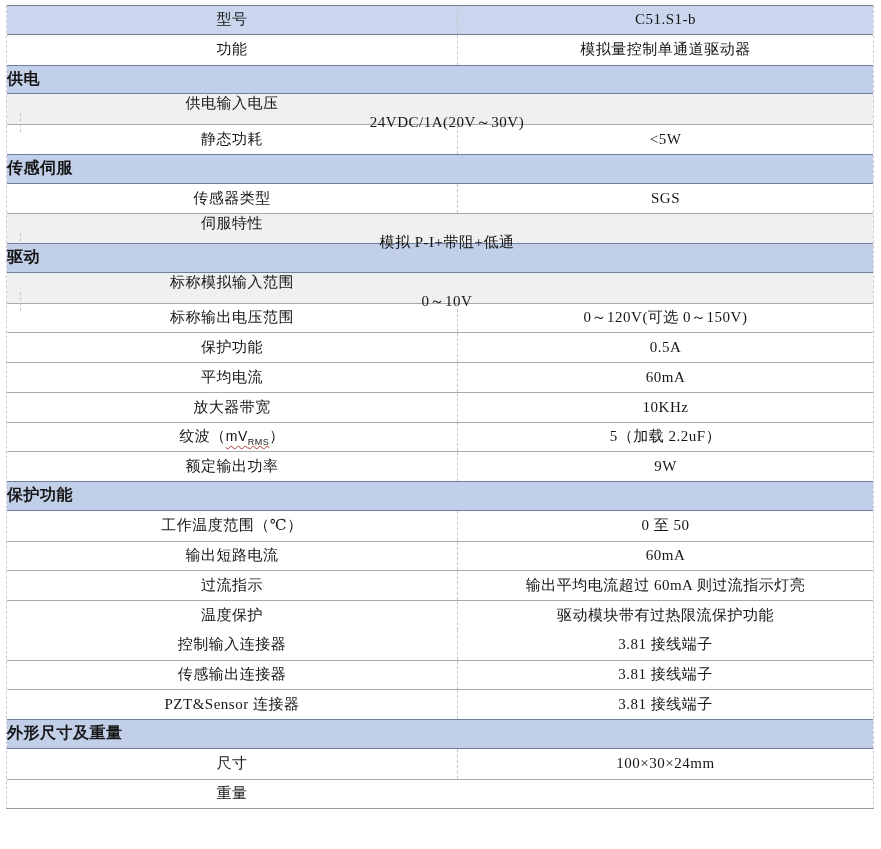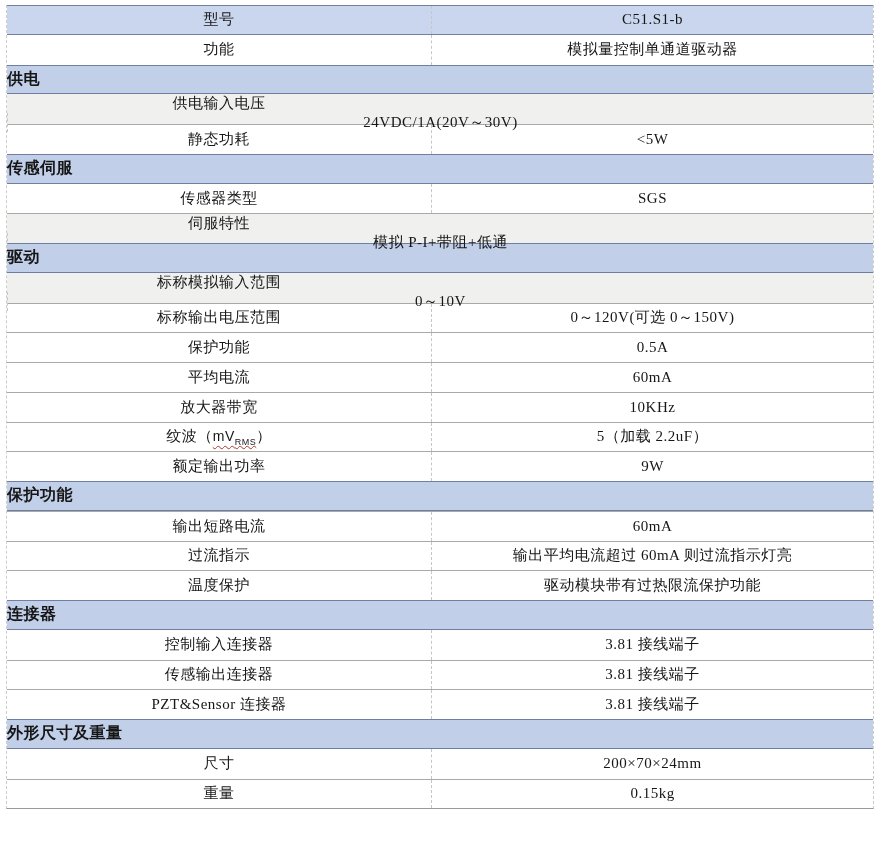--- a/index.html
+++ b/index.html
@@ -52,20 +52,21 @@
     font-weight: bold;
     font-size: 16px;
   }
   .row.shade { background: var(--shade-bg); flex-direction: column; }
   .cell {
     display: flex;
     align-items: center;
     justify-content: center;
     box-sizing: border-box;
     white-space: nowrap;
+    margin-left: 13px;
   }
   .cell-label { width: 424px; }
   .cell-value { flex: 1; border-left: 1px dashed var(--divider); }
   .unit {
     font-family: "Liberation Sans", "DejaVu Sans", sans-serif;
     font-size: 14px;
   }
   .unit sub {
     font-size: 9px;
     line-height: 0;
@@ -139,51 +140,51 @@
       <div class="cell cell-label">纹波（<span class="squiggle"><span class="unit">mV<sub>RMS</sub></span></span>）</div>
       <div class="cell cell-value">5（加载 2.2uF）</div>
     </div>
     <div class="row data">
       <div class="cell cell-label">额定输出功率</div>
       <div class="cell cell-value">9W</div>
     </div>
     <div class="row section">
       <span>保护功能</span>
     </div>
+    <div class="row data after-top">
+      <div class="cell cell-label">工作温度范围（℃）</div>
+      <div class="cell cell-value">0 至 50</div>
+    </div>
     <div class="row data">
       <div class="cell cell-label">输出短路电流</div>
       <div class="cell cell-value">60mA</div>
     </div>
     <div class="row data">
       <div class="cell cell-label">过流指示</div>
       <div class="cell cell-value">输出平均电流超过 60mA 则过流指示灯亮</div>
     </div>
     <div class="row data">
       <div class="cell cell-label">温度保护</div>
       <div class="cell cell-value">驱动模块带有过热限流保护功能</div>
-    </div>
-    <div class="row section">
-      <span>连接器</span>
     </div>
     <div class="row data after-top">
       <div class="cell cell-label">控制输入连接器</div>
       <div class="cell cell-value">3.81 接线端子</div>
     </div>
     <div class="row data">
       <div class="cell cell-label">传感输出连接器</div>
       <div class="cell cell-value">3.81 接线端子</div>
     </div>
     <div class="row data">
       <div class="cell cell-label">PZT&amp;Sensor 连接器</div>
       <div class="cell cell-value">3.81 接线端子</div>
     </div>
     <div class="row section">
       <span>外形尺寸及重量</span>
     </div>
     <div class="row data after-top">
       <div class="cell cell-label">尺寸</div>
-      <div class="cell cell-value">200×70×24mm</div>
+      <div class="cell cell-value">100×30×24mm</div>
     </div>
     <div class="row data">
       <div class="cell cell-label">重量</div>
-      <div class="cell cell-value">0.15kg</div>
     </div>
   </div>
 
 </body></html>

